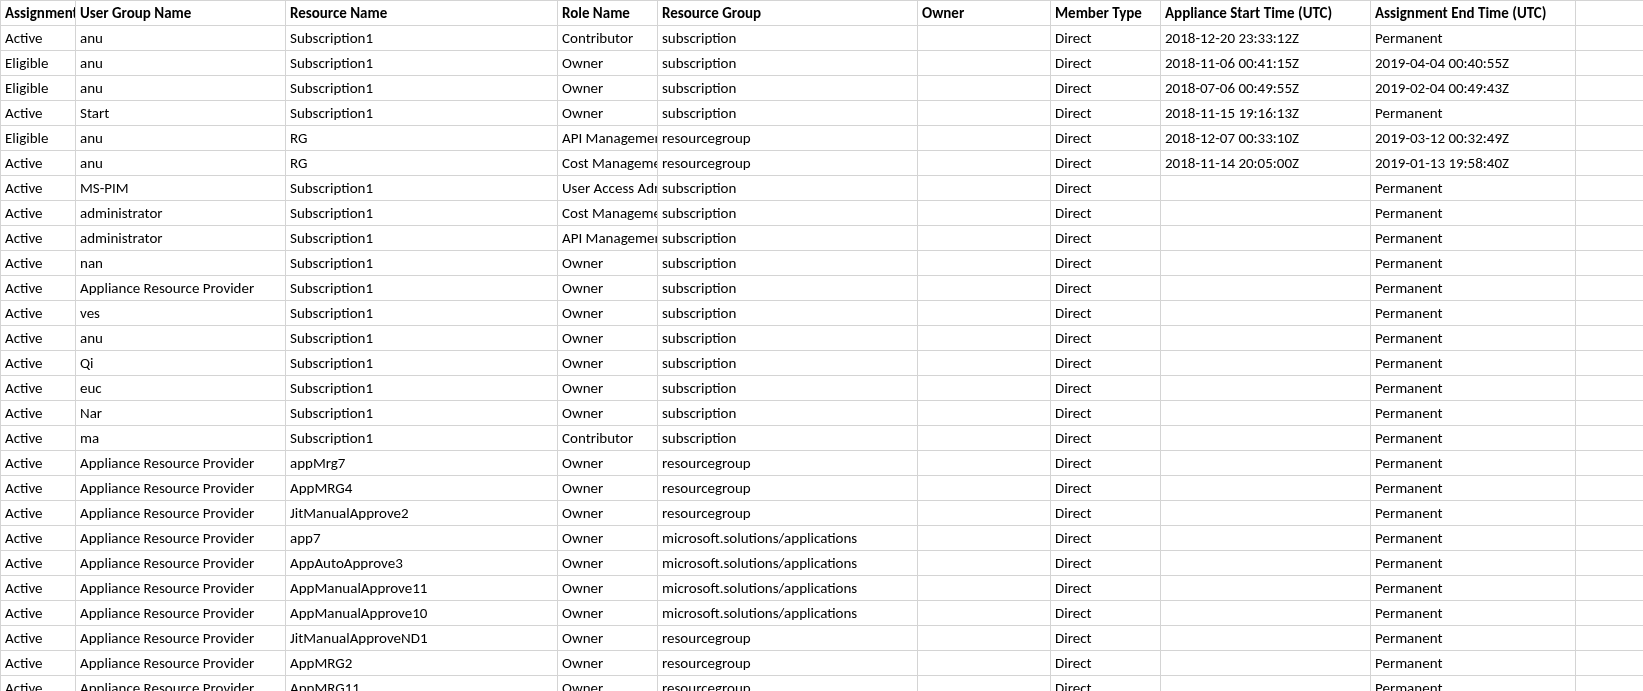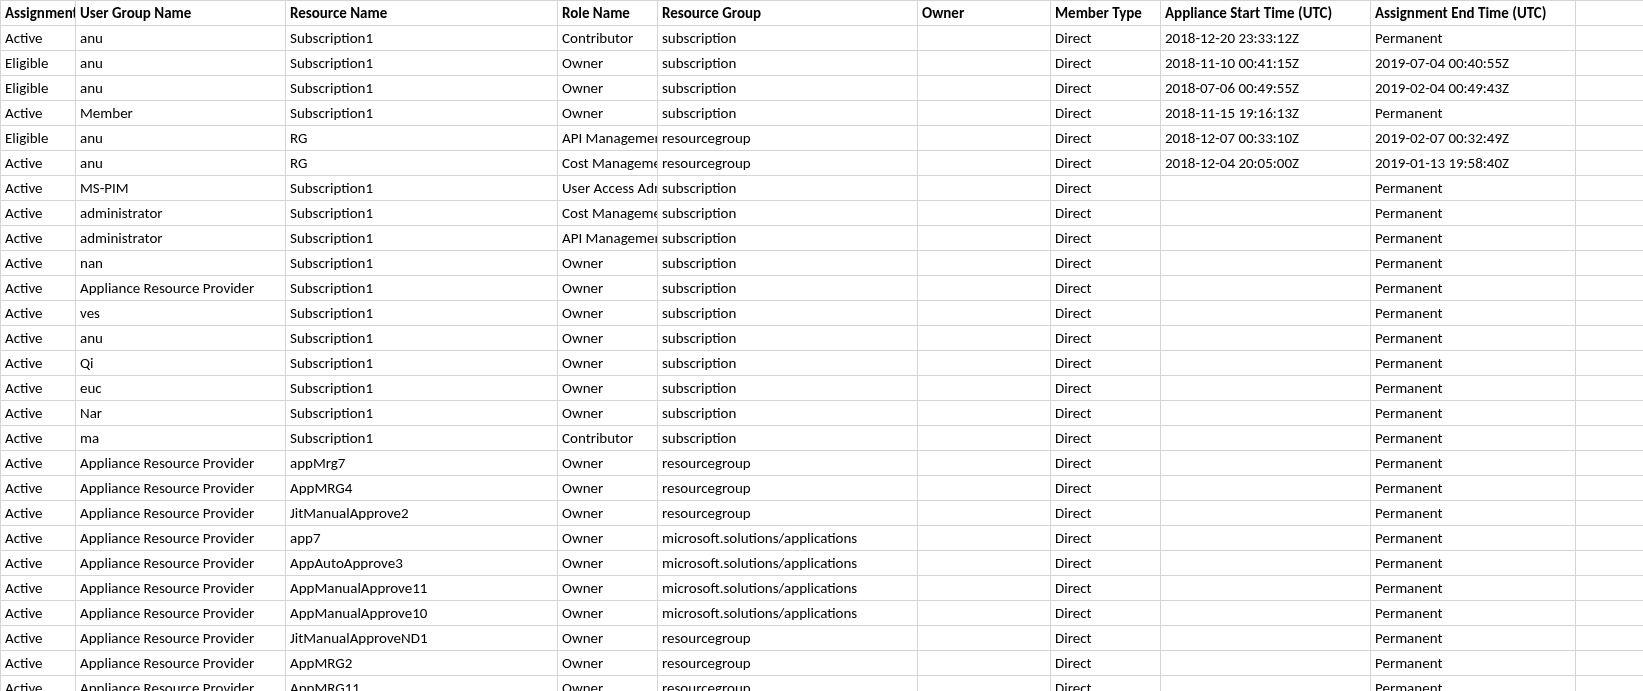--- a/index.html
+++ b/index.html
@@ -85,69 +85,69 @@
         <td></td>
       </tr>
       <tr>
         <td>Eligible</td>
         <td>anu</td>
         <td>Subscription1</td>
         <td>Owner</td>
         <td>subscription</td>
         <td></td>
         <td>Direct</td>
-        <td>2018-11-10 00:41:15Z</td>
-        <td>2019-07-04 00:40:55Z</td>
+        <td>2018-11-06 00:41:15Z</td>
+        <td>2019-04-04 00:40:55Z</td>
         <td></td>
       </tr>
       <tr>
         <td>Eligible</td>
         <td>anu</td>
         <td>Subscription1</td>
         <td>Owner</td>
         <td>subscription</td>
         <td></td>
         <td>Direct</td>
         <td>2018-07-06 00:49:55Z</td>
         <td>2019-02-04 00:49:43Z</td>
         <td></td>
       </tr>
       <tr>
         <td>Active</td>
-        <td>Member</td>
+        <td>Start</td>
         <td>Subscription1</td>
         <td>Owner</td>
         <td>subscription</td>
         <td></td>
         <td>Direct</td>
         <td>2018-11-15 19:16:13Z</td>
         <td>Permanent</td>
         <td></td>
       </tr>
       <tr>
         <td>Eligible</td>
         <td>anu</td>
         <td>RG</td>
         <td>API Management</td>
         <td>resourcegroup</td>
         <td></td>
         <td>Direct</td>
         <td>2018-12-07 00:33:10Z</td>
-        <td>2019-02-07 00:32:49Z</td>
+        <td>2019-03-12 00:32:49Z</td>
         <td></td>
       </tr>
       <tr>
         <td>Active</td>
         <td>anu</td>
         <td>RG</td>
         <td>Cost Management</td>
         <td>resourcegroup</td>
         <td></td>
         <td>Direct</td>
-        <td>2018-12-04 20:05:00Z</td>
+        <td>2018-11-14 20:05:00Z</td>
         <td>2019-01-13 19:58:40Z</td>
         <td></td>
       </tr>
       <tr>
         <td>Active</td>
         <td>MS-PIM</td>
         <td>Subscription1</td>
         <td>User Access Administrator</td>
         <td>subscription</td>
         <td></td>

